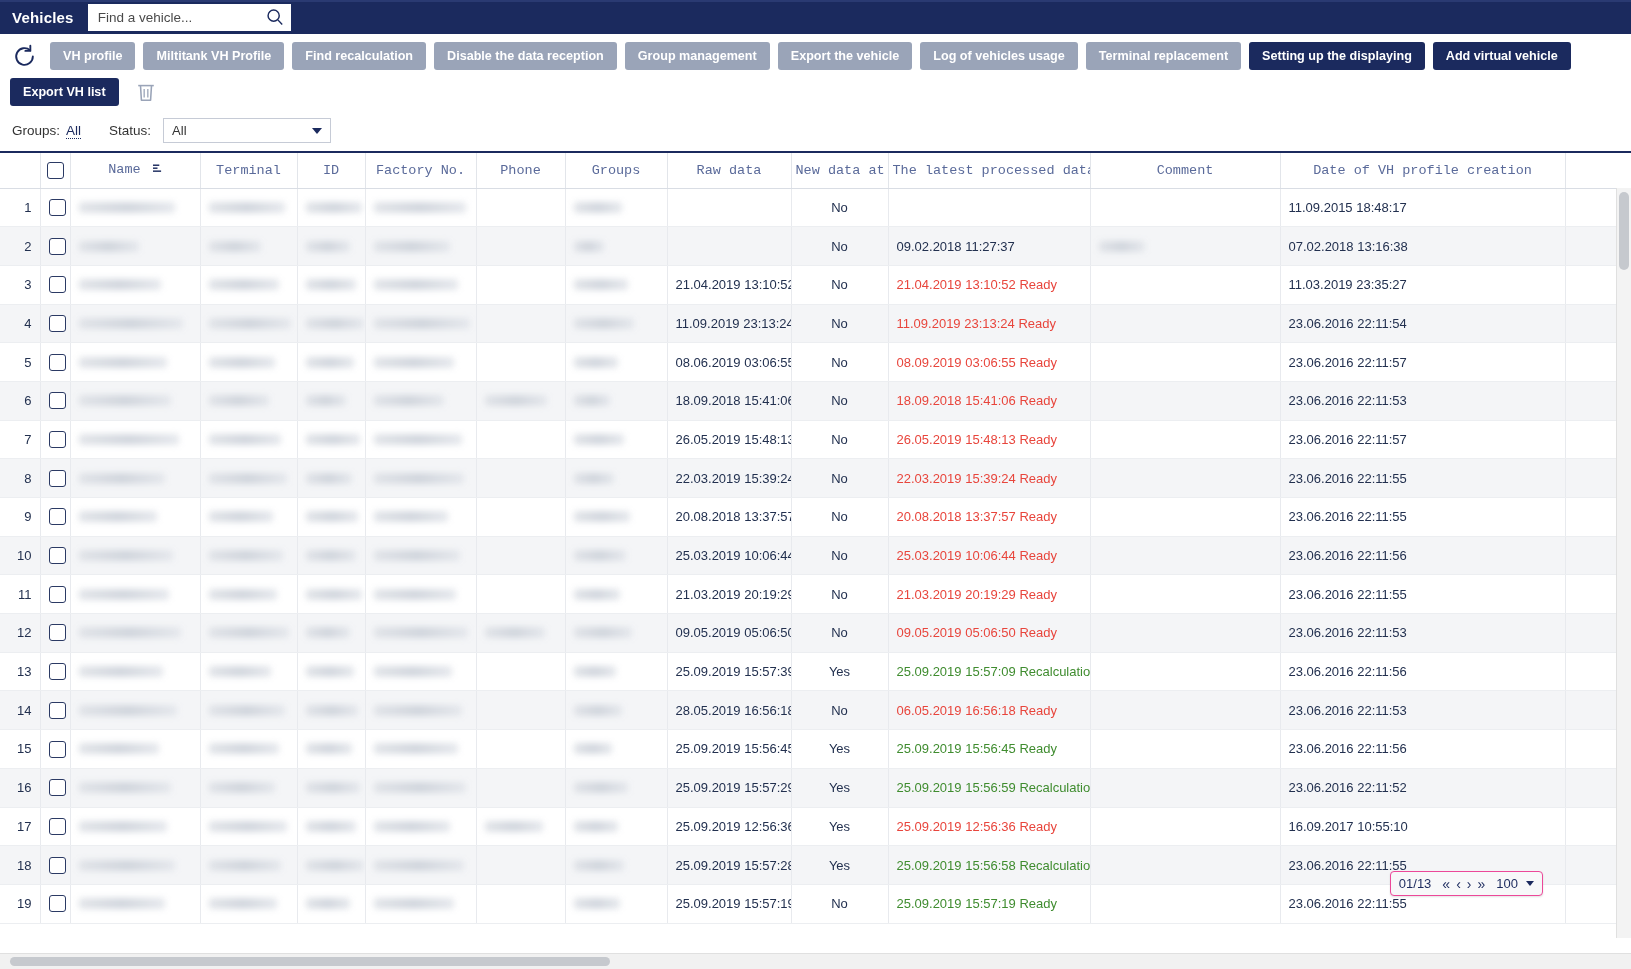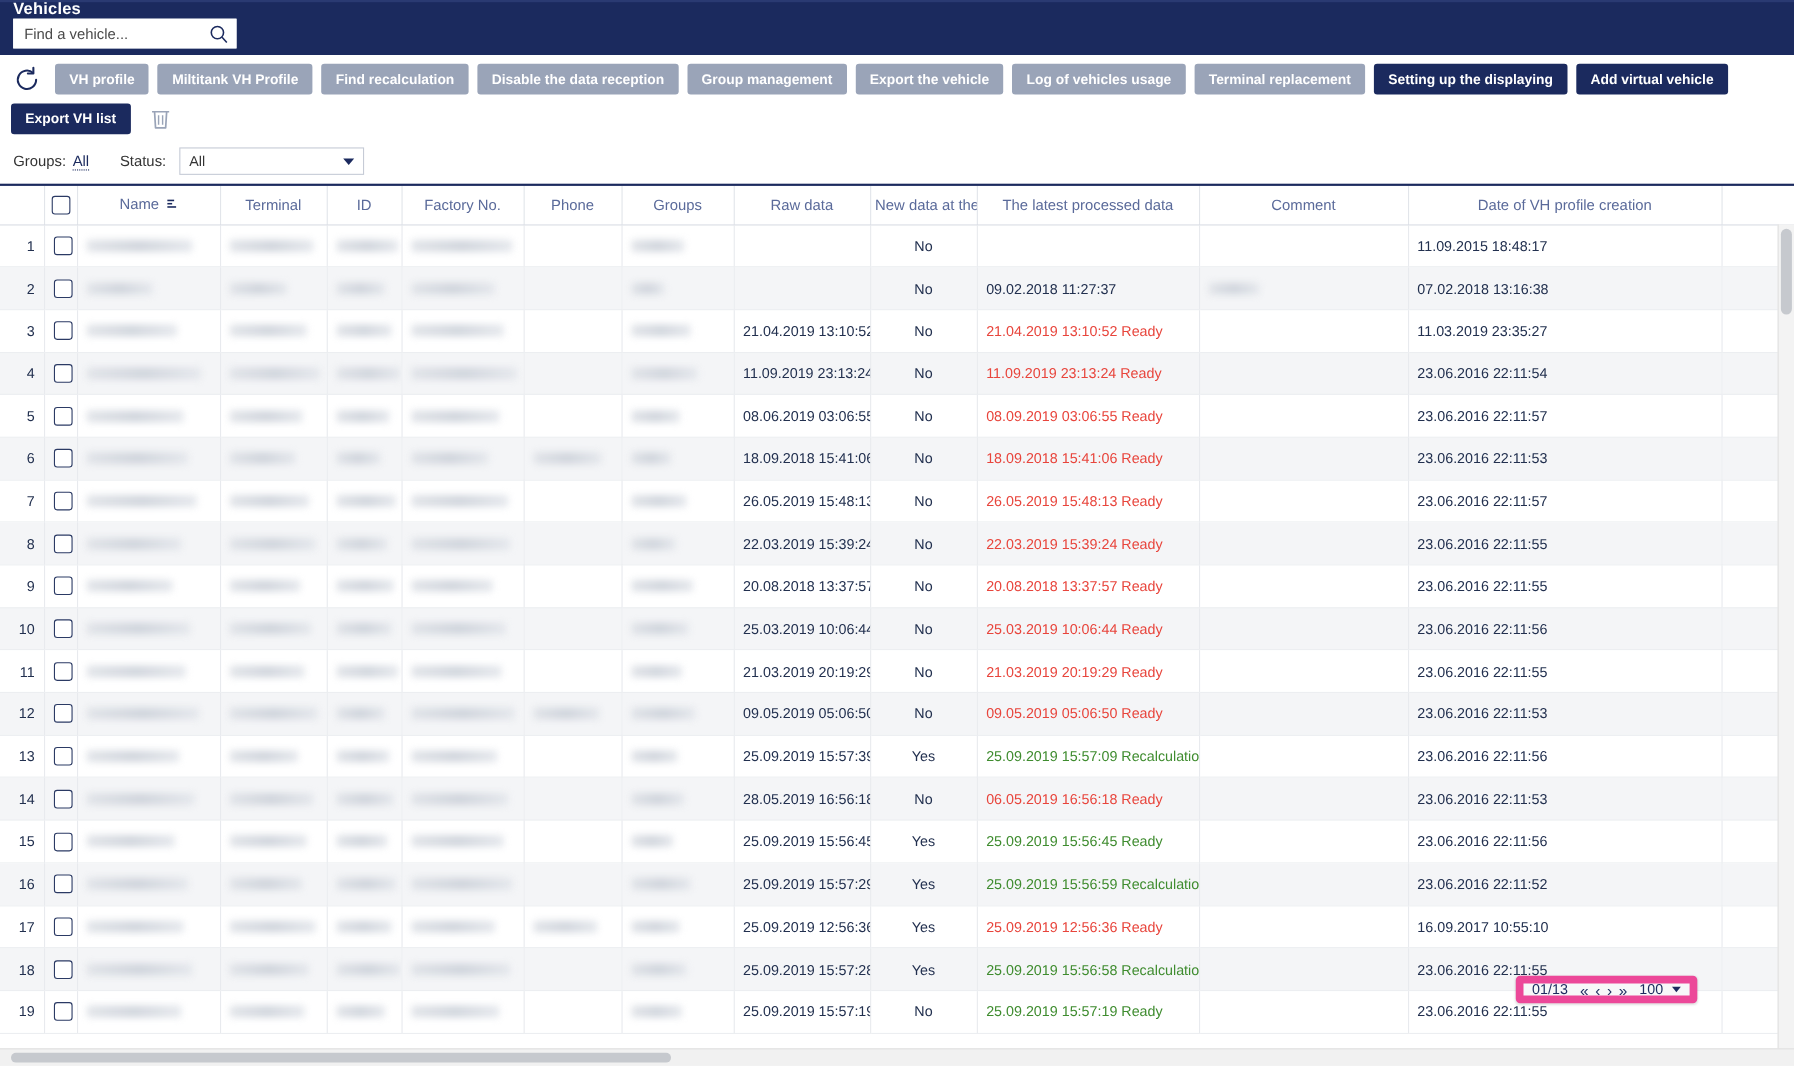--- a/index.html
+++ b/index.html
@@ -7,26 +7,26 @@
     margin: 0; padding: 0;
     width: 1631px; height: 969px;
     overflow: hidden;
     background: #ffffff;
     font-family: "Liberation Sans", sans-serif;
     -webkit-font-smoothing: antialiased;
   }
 
   
   #topbar {
-    height: 50px;
+    height: 34px;
     background: #1b2a5e;
     display: flex;
+    align-items: center;
     padding: 0 0 0 12px;
     position: relative;
-    flex-direction: column;
   }
   #topbar::before {
     content: "";
     position: absolute;
     left: 0; top: 0; right: 0;
     height: 2px;
     background: #2a3a72;
   }
   .app-title {
     color: #ffffff;
@@ -163,20 +163,21 @@
     color: #5a6a9a;
     font-size: 13.5px;
     height: 35px;
     border-right: 1px solid #e2e5ea;
     border-bottom: 1px solid #d9dde4;
     background: #ffffff;
     text-align: center;
     padding: 0 4px;
     overflow: hidden;
     white-space: nowrap;
+    font-family: Liberation Mono, monospace;
   }
   table.grid td {
     height: 38.7px;
     border-right: 1px solid #e8eaee;
     border-bottom: 1px solid #eceef1;
     padding: 0 8px;
     color: #22304f;
     vertical-align: middle;
     overflow: hidden;
     white-space: nowrap;
@@ -245,21 +246,21 @@
     border-radius: 6px;
   }
 
   
   #pager {
     position: absolute;
     right: 88px;
     bottom: 42px;
     height: 25px;
     background: #f7f8f9;
-    border: 7px solid #ec4899;
+    border: 1px solid #ec4899;
     border-radius: 4px;
     display: flex;
     align-items: center;
     padding: 0 8px;
     font-size: 13px;
     color: #1b2a5e;
     gap: 4px;
     box-shadow: 0 1px 2px rgba(0,0,0,.12);
     z-index: 5;
   }

